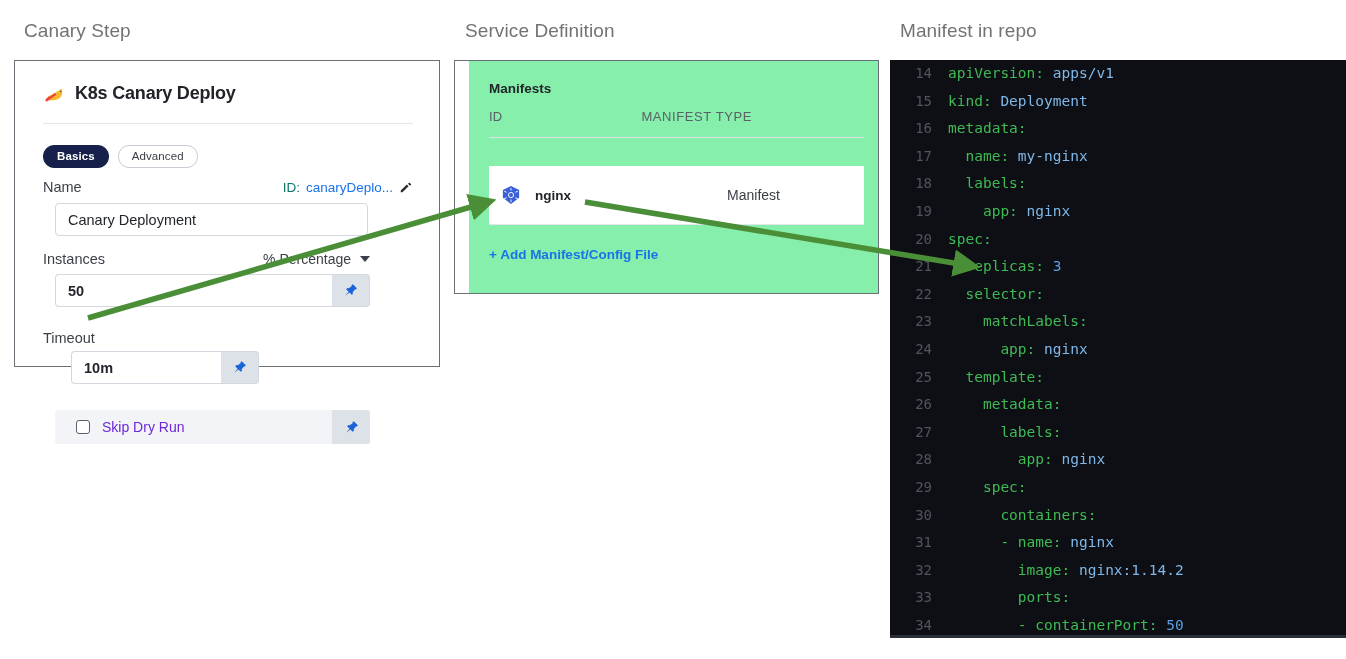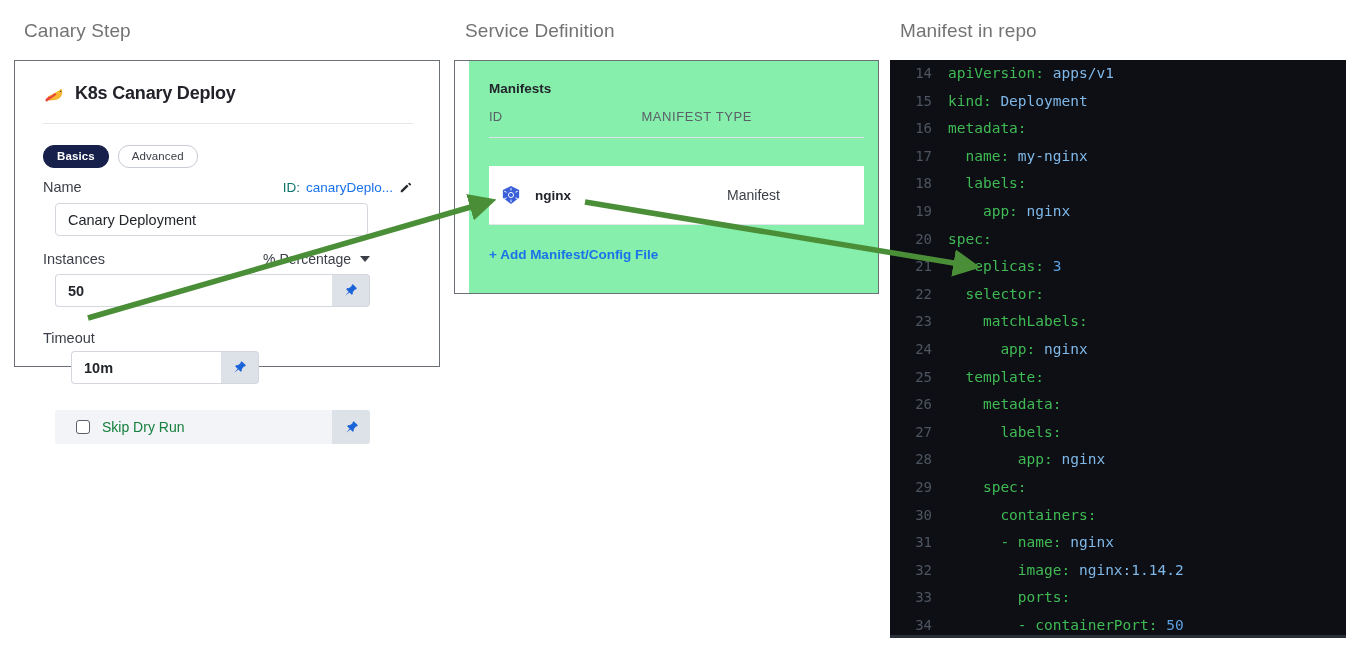--- a/index.html
+++ b/index.html
@@ -74,21 +74,21 @@
   #timeout-group{left:56px;top:290px;height:33px;}
   #timeout-group .box{width:150px;}
   #skipdry-row{
     position:absolute;left:40px;top:349px;width:315px;height:34px;
     background:#f2f4f7;border-radius:3px;display:flex;align-items:center;box-sizing:border-box;
   }
   .chk{
     width:14px;height:14px;border:1.4px solid #5a5f68;border-radius:3px;
     background:#fff;margin-left:21px;box-sizing:border-box;flex:none;
   }
-  .chk-label{font-size:14px;color:#15803d;font-weight:500;margin-left:12px;flex:1;}
+  .chk-label{font-size:14px;color:#6d28d9;font-weight:500;margin-left:12px;flex:1;}
   #skipdry-row .pin-btn{
     width:38px;height:34px;background:#dde1e8;border:none;border-radius:0 3px 3px 0;
   }
   
   #service-panel{
     position:absolute;left:454px;top:60px;width:425px;height:234px;
     background:#ffffff;border:1.5px solid #6b6f76;box-sizing:border-box;overflow:hidden;
   }
   #service-inner{
     position:absolute;left:14px;top:0;right:0;bottom:0;background:#86efac;

